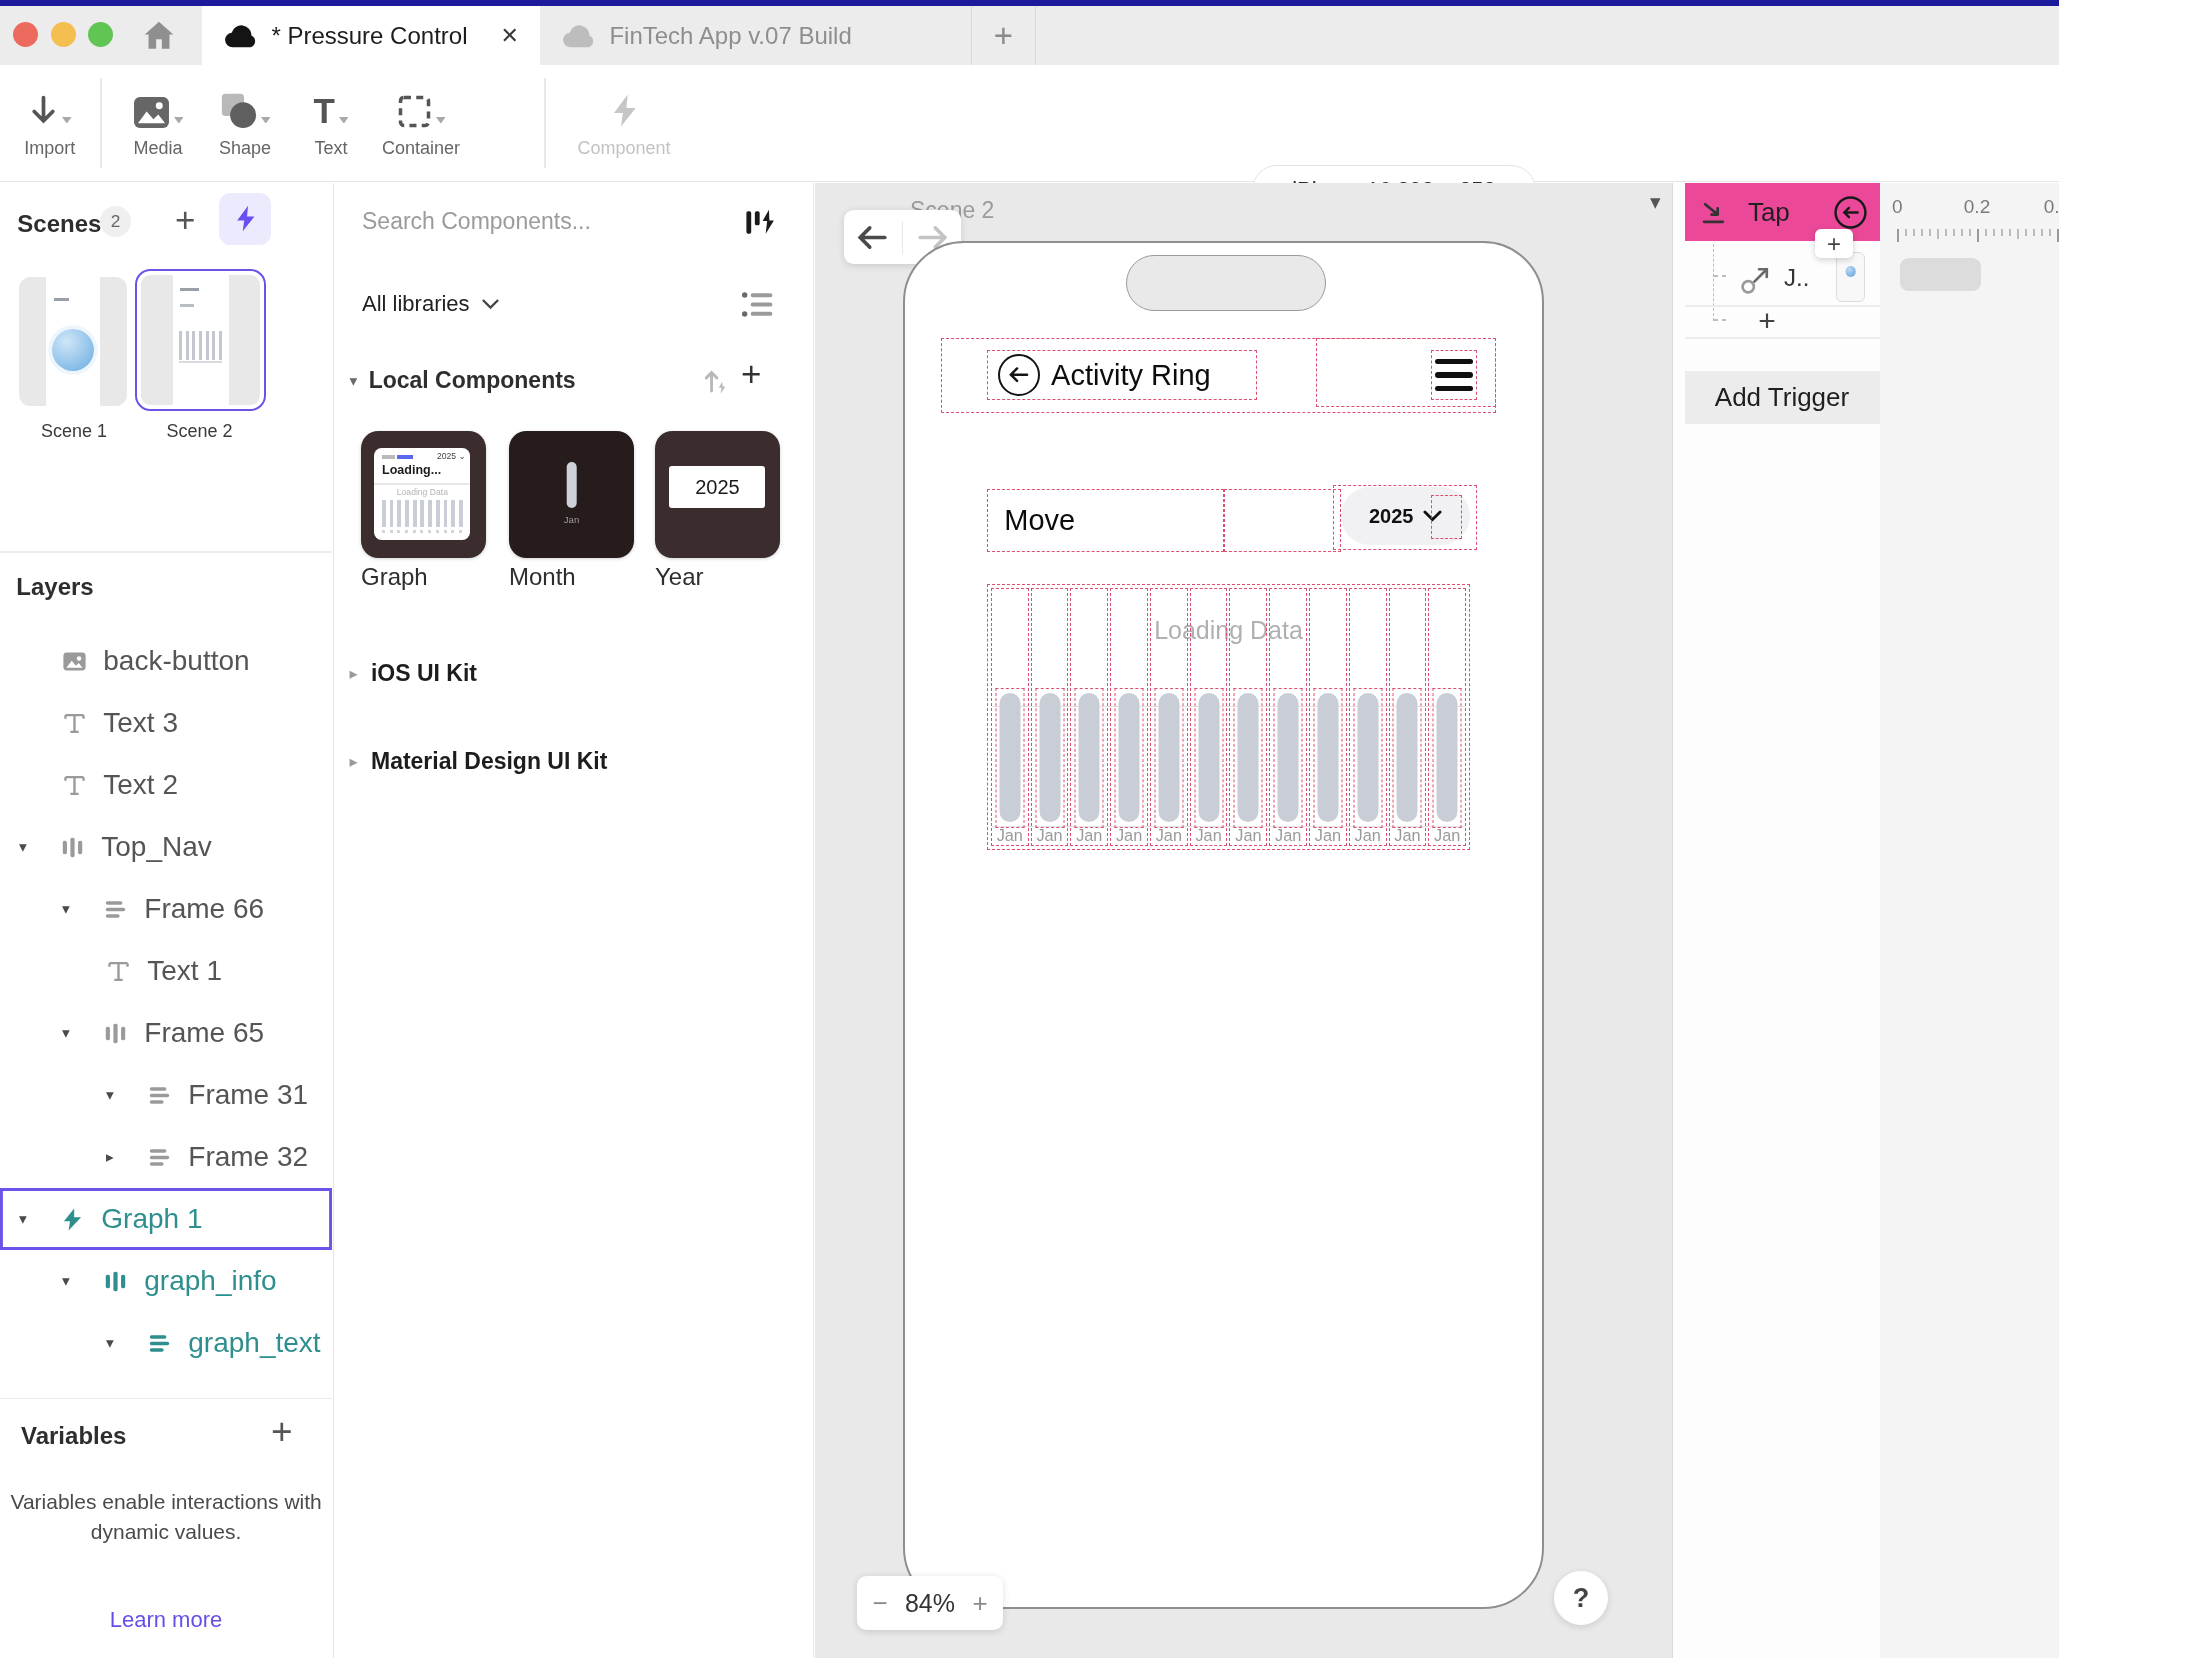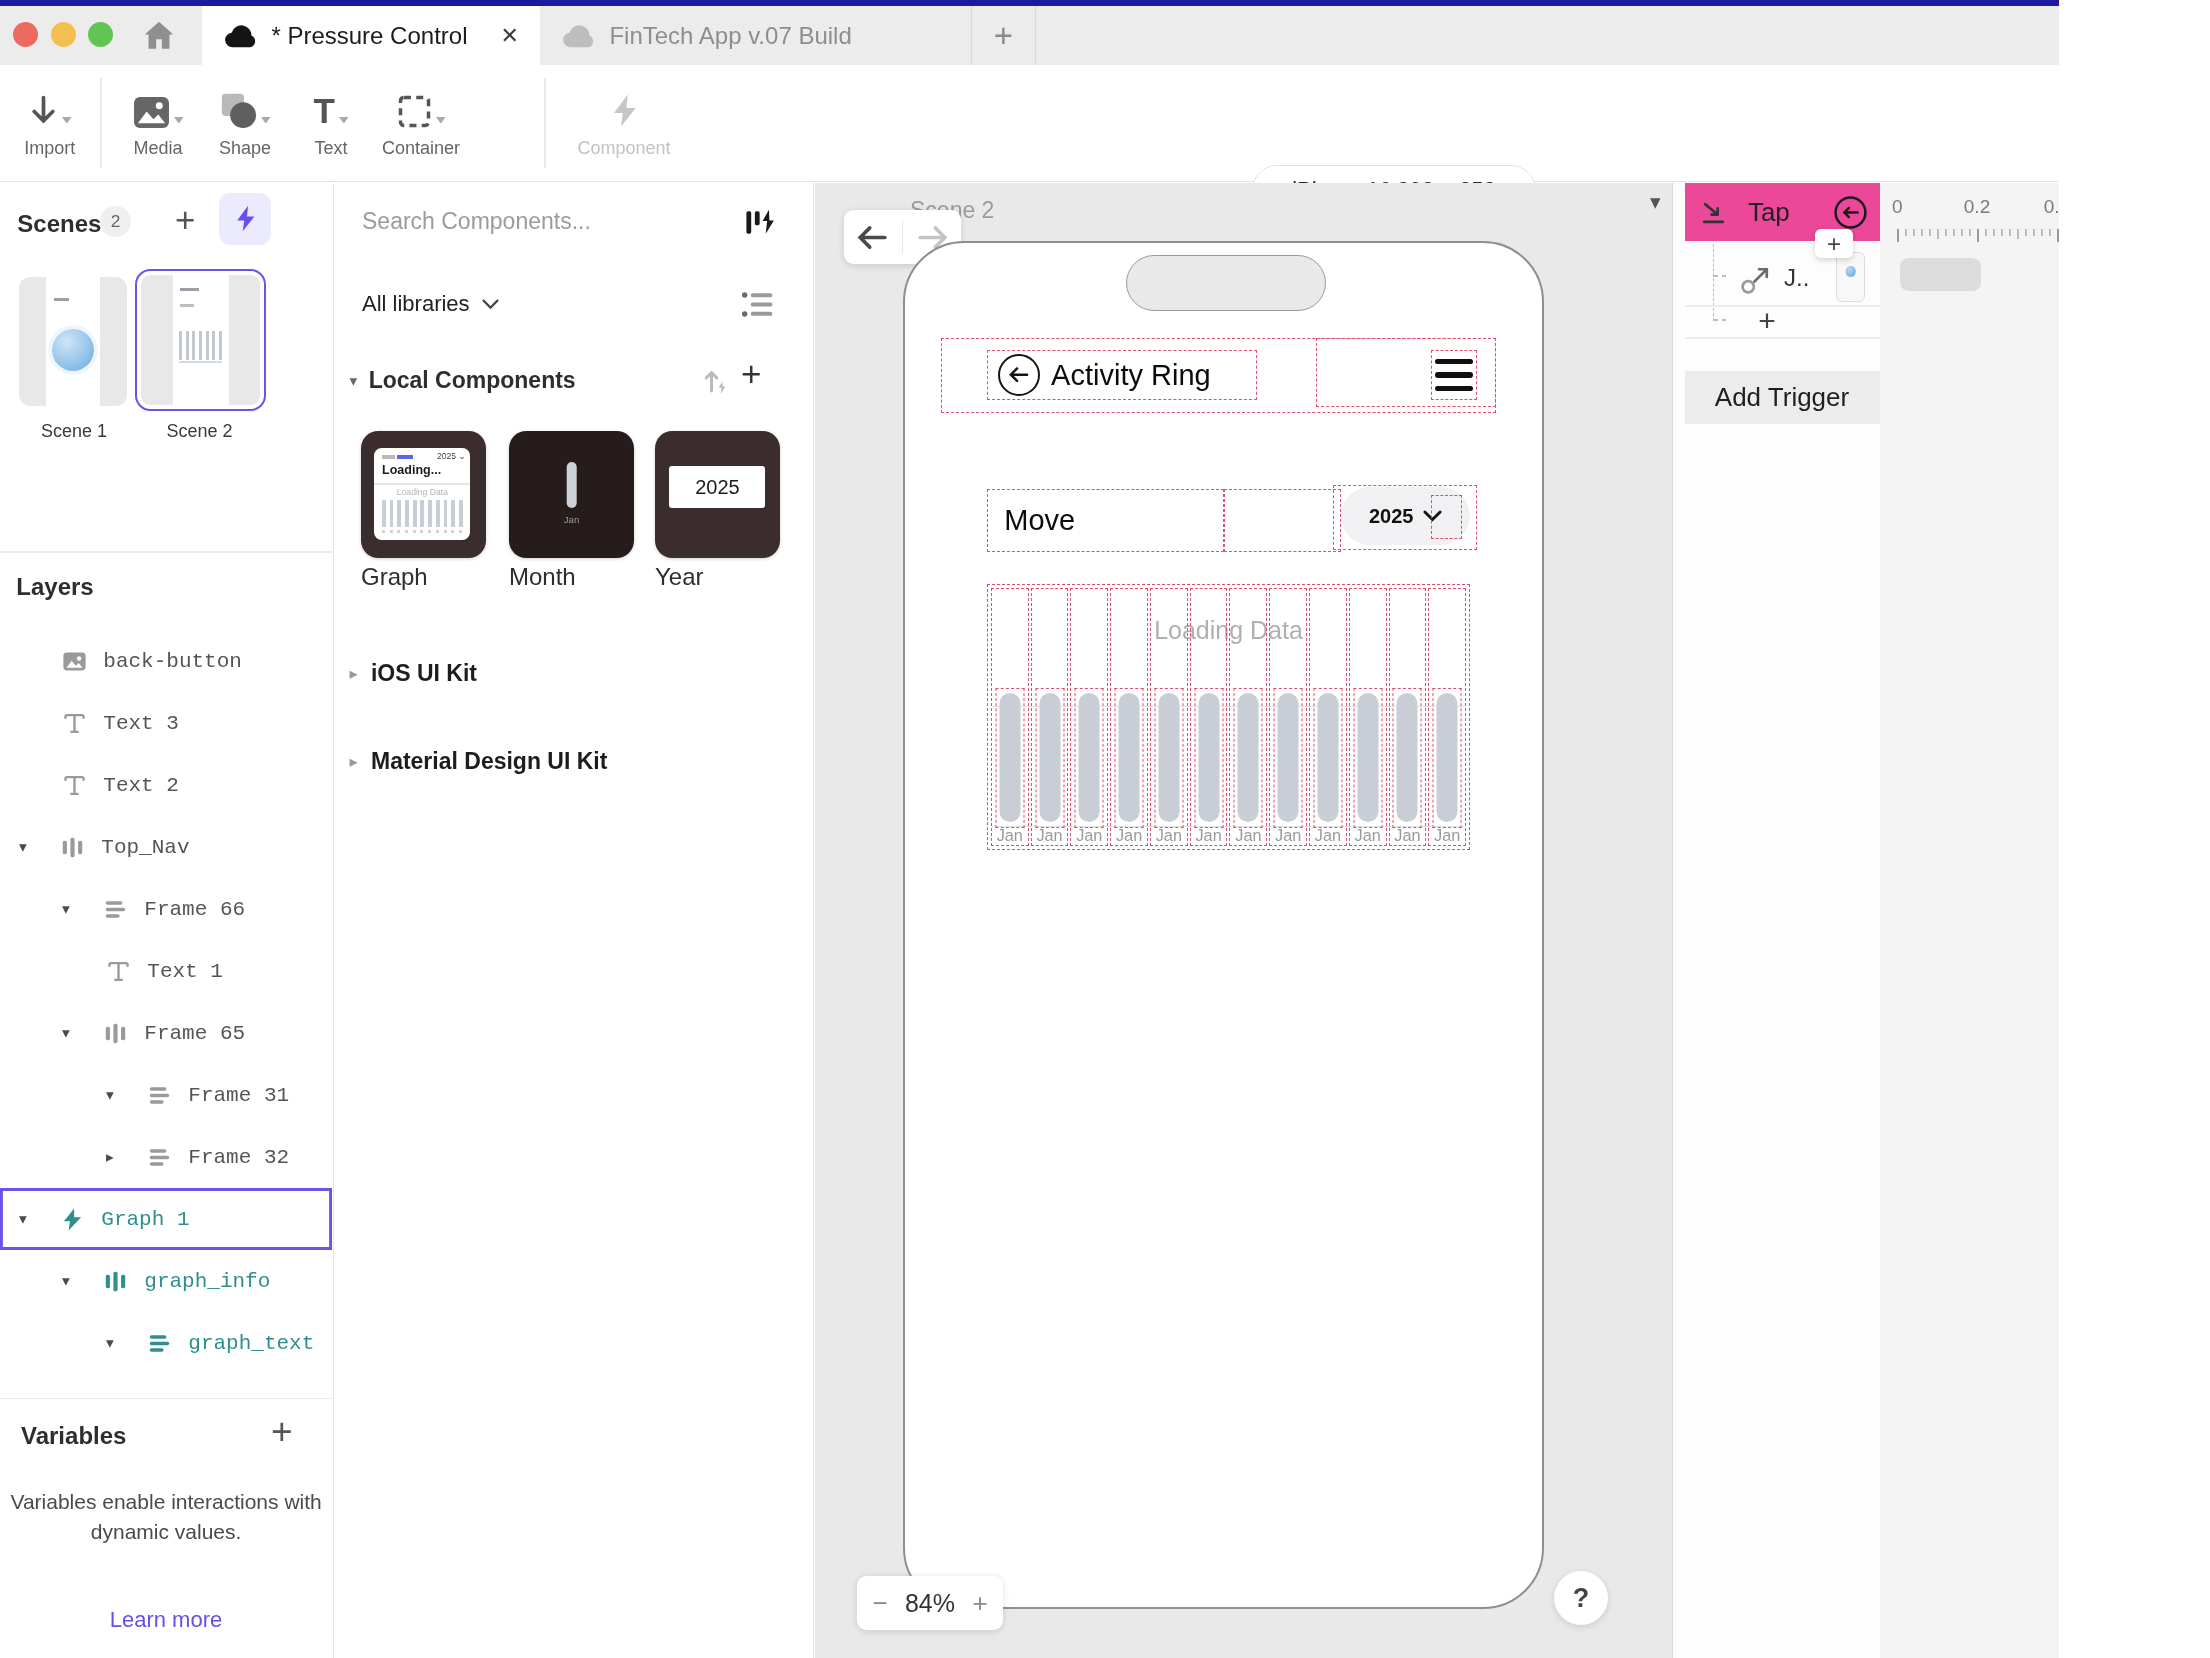--- a/index.html
+++ b/index.html
@@ -70,21 +70,21 @@
   .t2base{position:absolute;left:6.7px;right:6.7px;top:86px;height:1.9px;background:#d7dadf;}
   .scene-label{top:238px;width:129px;text-align:center;font-size:18px;color:#3a3a3a;}
   #scene-label-1{left:9.6px;} #scene-label-2{left:135px;}
   #scenes-div{left:0;top:368px;width:332px;height:1.9px;background:#ededed;}
   #layers-title{left:16.3px;top:390px;font-size:24px;font-weight:700;color:#2e2e2e;}
   #layers-list{left:0;top:447px;width:332px;}
   .lrow{height:62px;display:flex;align-items:center;box-sizing:border-box;}
   .lrow.sel{box-shadow:inset 0 0 0 2.9px var(--accent,#6b52e8);}
   .larrow{width:41px;font-size:15.4px;color:#4a4a4a;flex:none;}
   .licon{width:25px;height:25px;margin-right:16.3px;flex:none;color:#9a9a9a;}
-  .llabel{font-size:21px;color:#555;white-space:nowrap;font-family:Liberation Mono, monospace;}
+  .llabel{font-size:28px;color:#555;white-space:nowrap;}
   .lrow.teal .licon,.lrow.teal .llabel{color:var(--teal,#2f8e8e);}
   .lchev{margin-left:auto;margin-right:25px;color:#808080;}
   #variables{left:0;top:1215px;width:332px;height:260px;background:#fff;border-top:1.9px solid #ececec;box-sizing:border-box;}
   #variables-title{left:21px;top:23px;font-size:24px;font-weight:700;color:#2e2e2e;}
   #variables-add{left:271px;top:11.5px;font-size:37px;color:#555;}
   #variables-body{left:9.6px;top:88px;width:313px;text-align:center;font-size:21px;line-height:30px;color:#4a4a4a;}
   #variables-link{left:0;top:208px;width:332px;text-align:center;font-size:22px;color:#6450e8;}
 
   
   #cpanel{left:334px;top:183px;width:480px;height:1476px;background:#fff;border-right:1.9px solid #e7e7e7;box-sizing:border-box;}

